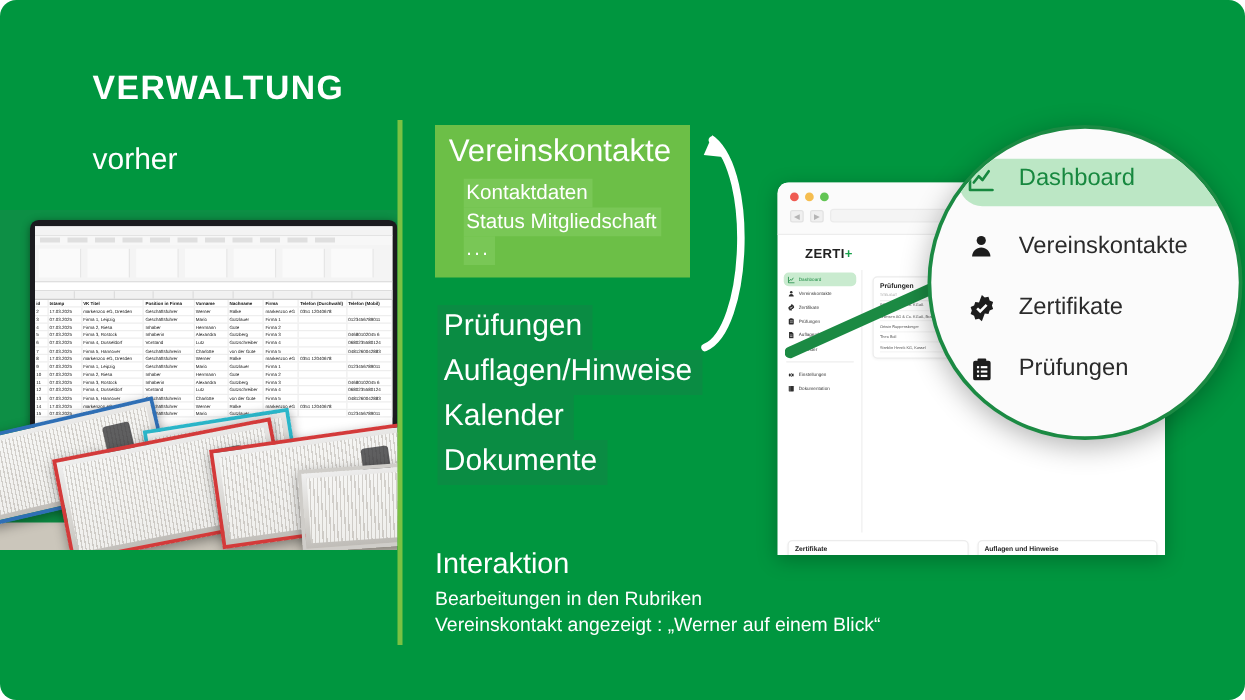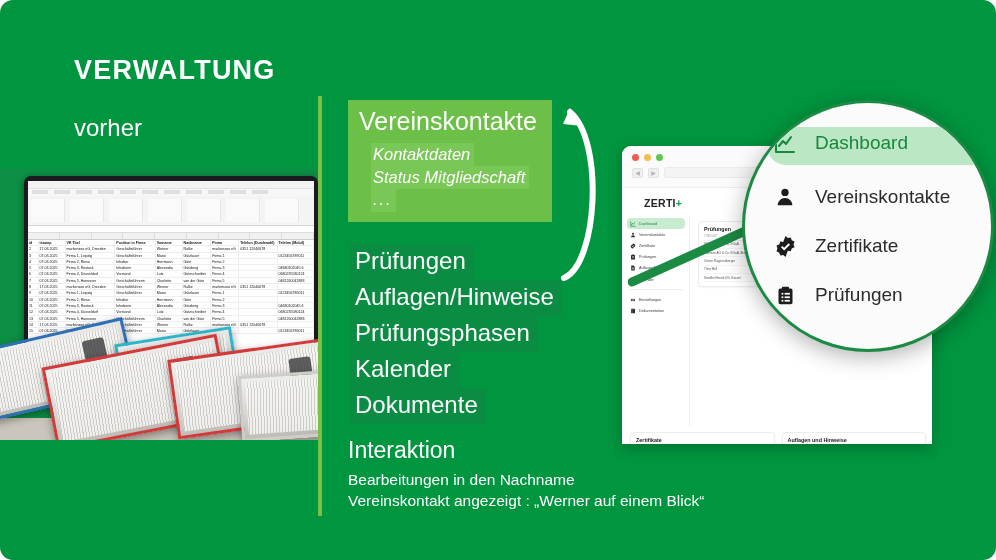--- a/index.html
+++ b/index.html
@@ -88,21 +88,21 @@
     position:absolute; left:348px; top:100px;
     background:#6cbf47; padding:4px 10px 10px 8px;
   }
   #block-vereinskontakte .title {
     display:inline-block; font-size:25px; color:#ffffff; line-height:32px;
     padding:1px 5px 2px 3px;
   }
   .sub-list { margin-top:4px; padding-left:15px; }
   .sub-list span {
     display:table; font-size:16.5px; color:#ffffff; line-height:22px;
-    background:#79c756; padding:0 4px 1px 2px; margin-bottom:0px;font-style:italic;
+    background:#79c756; padding:0 4px 1px 2px; margin-bottom:0px;
   }
   .sub-list span.dots { font-size:16px; letter-spacing:2px; }
 
   #block-rubriken {
     position:absolute; left:350px; top:244px;
   }
   #block-rubriken span {
     display:table; font-size:24px; color:#ffffff; line-height:32px;
     background:#0a8c43; padding:1px 8px 3px 5px;
   }
@@ -423,29 +423,28 @@
     <div class="sub-list" id="vk-list">
         <span>Kontaktdaten</span>
         <span>Status Mitgliedschaft</span>
         <span class="dots">...</span>
       </div>
   </div>
 
   <div id="block-rubriken">
       <span>Prüfungen</span>
       <span>Auflagen/Hinweise</span>
-      <span>Prüfungsphasen</span>
       <span>Kalender</span>
       <span>Dokumente</span>
     </div>
 
   <div id="block-interaktion">
     <span class="ia-title">Interaktion</span>
     <div id="ia-lines">
-        <span class="ia-line">Bearbeitungen in den Nachname</span>
+        <span class="ia-line">Bearbeitungen in den Rubriken</span>
         <span class="ia-line">Vereinskontakt angezeigt : „Werner auf einem Blick“</span>
       </div>
   </div>
 
   <svg id="curved-arrow" viewBox="0 0 60 190">
     <path d="M12 182 C 46 168, 52 44, 18 16" stroke="#ffffff" stroke-width="6" fill="none" stroke-linecap="round"></path>
     <path d="M18 12 L 30 30 L 11 28 Z" fill="#ffffff"></path>
   </svg>
 
   <div id="app-window">

